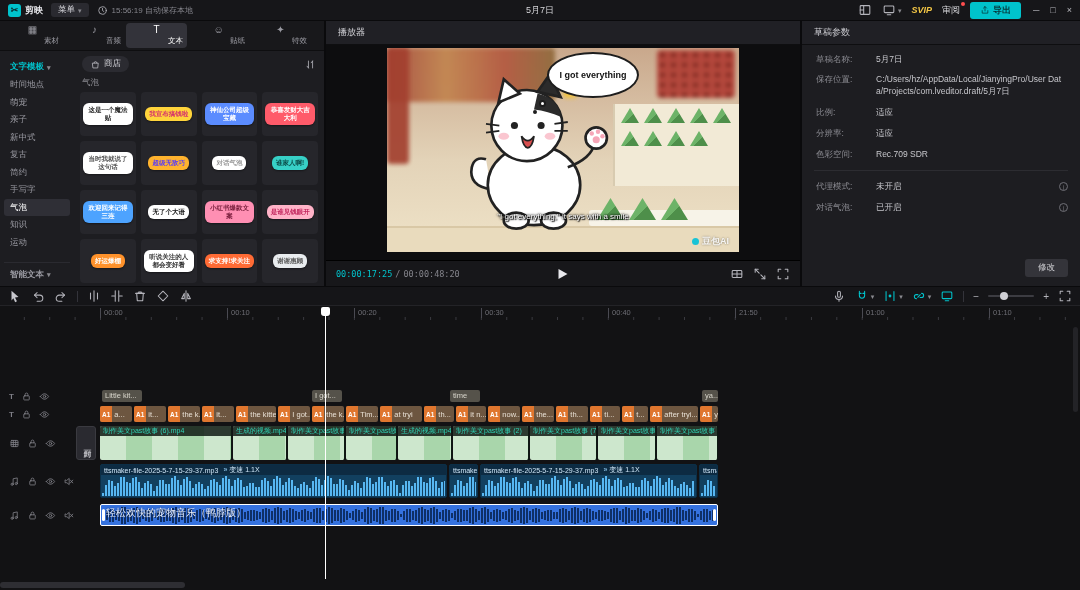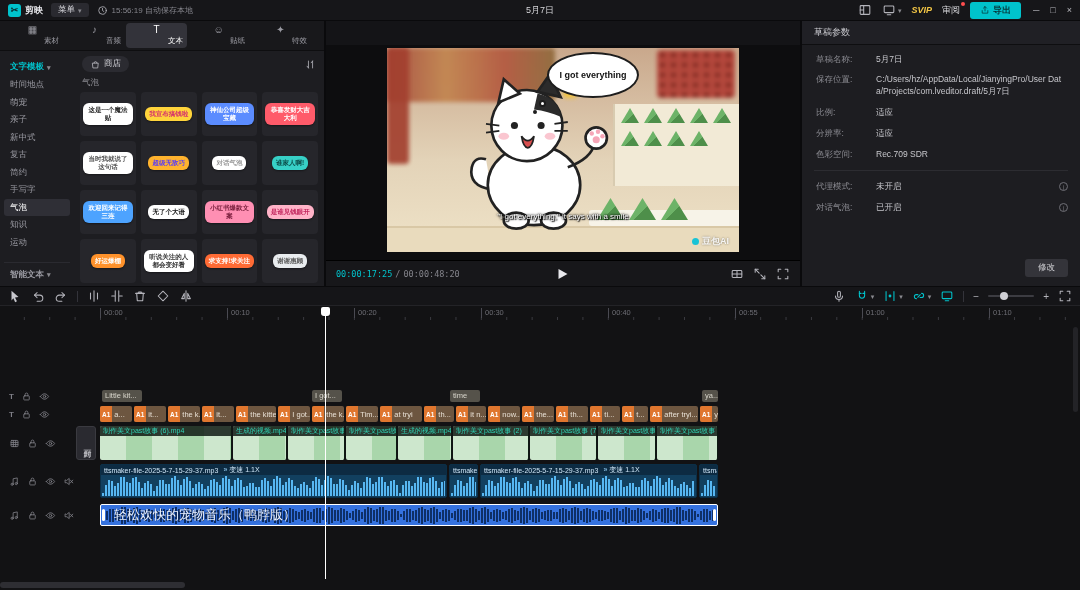--- a/index.html
+++ b/index.html
@@ -118,21 +118,21 @@
   .vlabel{height:10px;background:rgba(8,18,14,.82);color:#2fd3b5;font-size:7px;line-height:10px;padding:0 3px;white-space:nowrap;overflow:hidden;display:flex;gap:5px;}
   .aclip{position:absolute;top:0;height:34px;background:#12405f;border:1px solid #0b2e46;border-radius:2px;overflow:hidden;}
   .alabel{height:10px;display:flex;gap:5px;align-items:center;color:#cfe6f7;font-size:7px;padding:0 3px;white-space:nowrap;overflow:hidden;background:rgba(10,30,46,.6);}
   .alabel .spd::before{content:"» ";color:#9fd8ff;}
   .alabel .spd{color:#cfe6f7;}
   .awave{position:absolute;left:1px;right:1px;bottom:1px;top:10px;display:flex;align-items:flex-end;gap:1px;overflow:hidden;}
   .awave i,.mwave i{display:block;width:2px;flex:none;background:#57b7f2;}
   .mclip{position:absolute;top:0;height:22px;background:#3572df;border:1px solid #ffffff;border-radius:2px;overflow:hidden;}
   .mclip::before,.mclip::after{content:"";position:absolute;top:4px;bottom:4px;width:3px;background:#fff;border-radius:2px;z-index:3;}
   .mclip::before{left:1px;} .mclip::after{right:1px;}
-  .mlabel{position:absolute;top:1px;left:5px;font-size:13px;color:#eef4ff;white-space:nowrap;z-index:2;text-shadow:0 0 2px rgba(0,20,60,.8);margin-left:8px;}
+  .mlabel{position:absolute;top:1px;left:5px;font-size:10px;color:#eef4ff;white-space:nowrap;z-index:2;text-shadow:0 0 2px rgba(0,20,60,.8);}
   .mwave{position:absolute;left:2px;right:2px;top:2px;bottom:1px;display:flex;align-items:center;gap:1px;overflow:hidden;}
   .mwave i{background:#0e2f66;}
   .playhead{position:absolute;left:325px;top:20px;bottom:11px;width:1px;background:#ffffff;z-index:40;}
   .playhead-handle{position:absolute;left:321px;top:20px;width:9px;height:9px;background:#ffffff;border-radius:2px 2px 3px 3px;z-index:41;}
   .hscroll{position:absolute;bottom:2px;left:0;height:6px;width:185px;background:#2e2e33;border-radius:3px;}
   .vscroll{position:absolute;right:2px;top:40px;width:5px;height:85px;background:#2e2e33;border-radius:3px;opacity:.6;}
 </style>
 </head>
 <body>
 
@@ -414,20 +414,23 @@
             </div>
             <div class="tpl-cell">
               <div class="tpl-bubble" style="background: rgb(233, 236, 239); color: rgb(85, 85, 85);">谢谢惠顾</div>
             </div>
           </div>
       </div>
     </div>
   </div>
 
   <div class="player-panel">
+    <div class="panel-header">
+      <span>播放器</span>
+    </div>
     <div class="player-body">
       <div class="video-frame">
         <div class="vf-base"></div>
         <div class="vf-blur vf-shelfband"></div>
         <div class="vf-blur vf-redbox"></div>
         <div class="vf-blur vf-redstrip"></div>
         <div class="vf-blur vf-tag"></div>
         <div class="vf-shelf-right">
           <div class="zz-row">
               <i class="zz"></i>
@@ -607,21 +610,21 @@
           </svg>
       </div>
     </div>
 
     <div class="tl-ruler" id="ruler">
         <span class="rlabel" style="left: 100px;">00:00</span>
         <span class="rlabel" style="left: 227px;">00:10</span>
         <span class="rlabel" style="left: 354px;">00:20</span>
         <span class="rlabel" style="left: 481px;">00:30</span>
         <span class="rlabel" style="left: 608px;">00:40</span>
-        <span class="rlabel" style="left: 735px;">00:55</span>
+        <span class="rlabel" style="left: 735px;">21:50</span>
         <span class="rlabel" style="left: 862px;">01:00</span>
         <span class="rlabel" style="left: 989px;">01:10</span>
       </div>
 
     <div class="tl-body" id="tl-body">
 
       <div class="track-head" style="top:70px;height:12px">
         <span class="thead-T">T</span>
         <svg class="hic" viewBox="0 0 16 16">
             <use href="#i-lock"></use>

